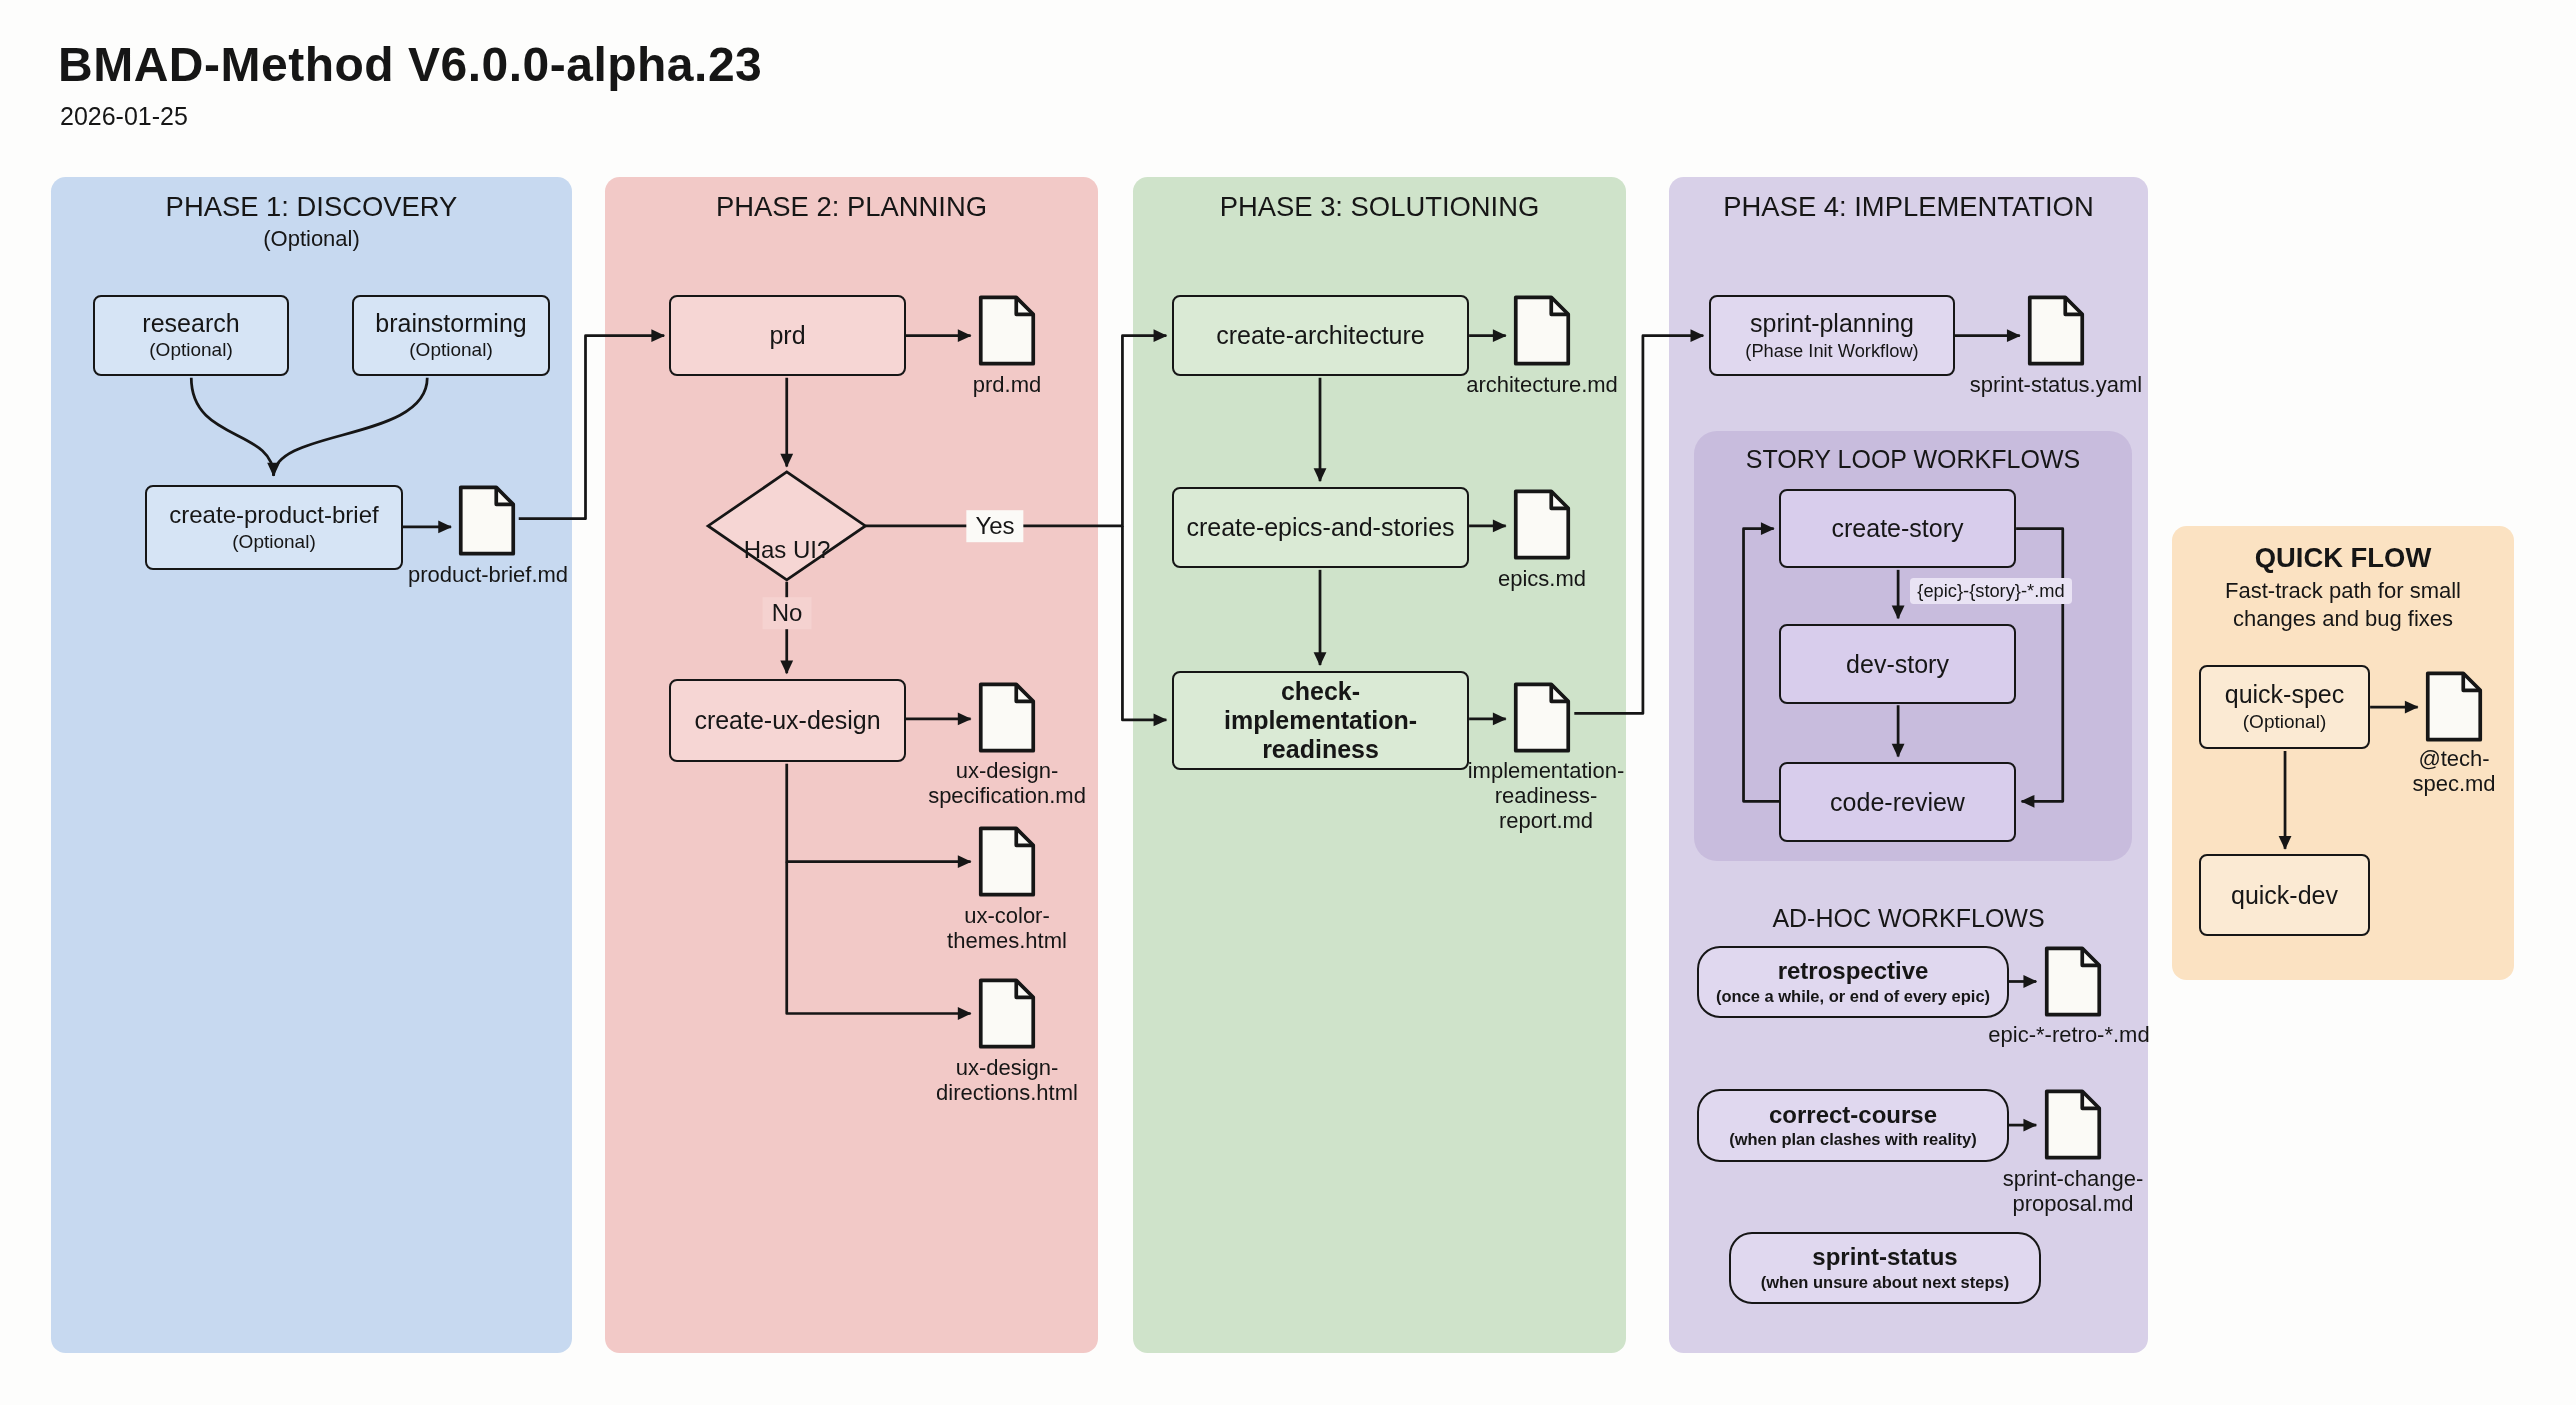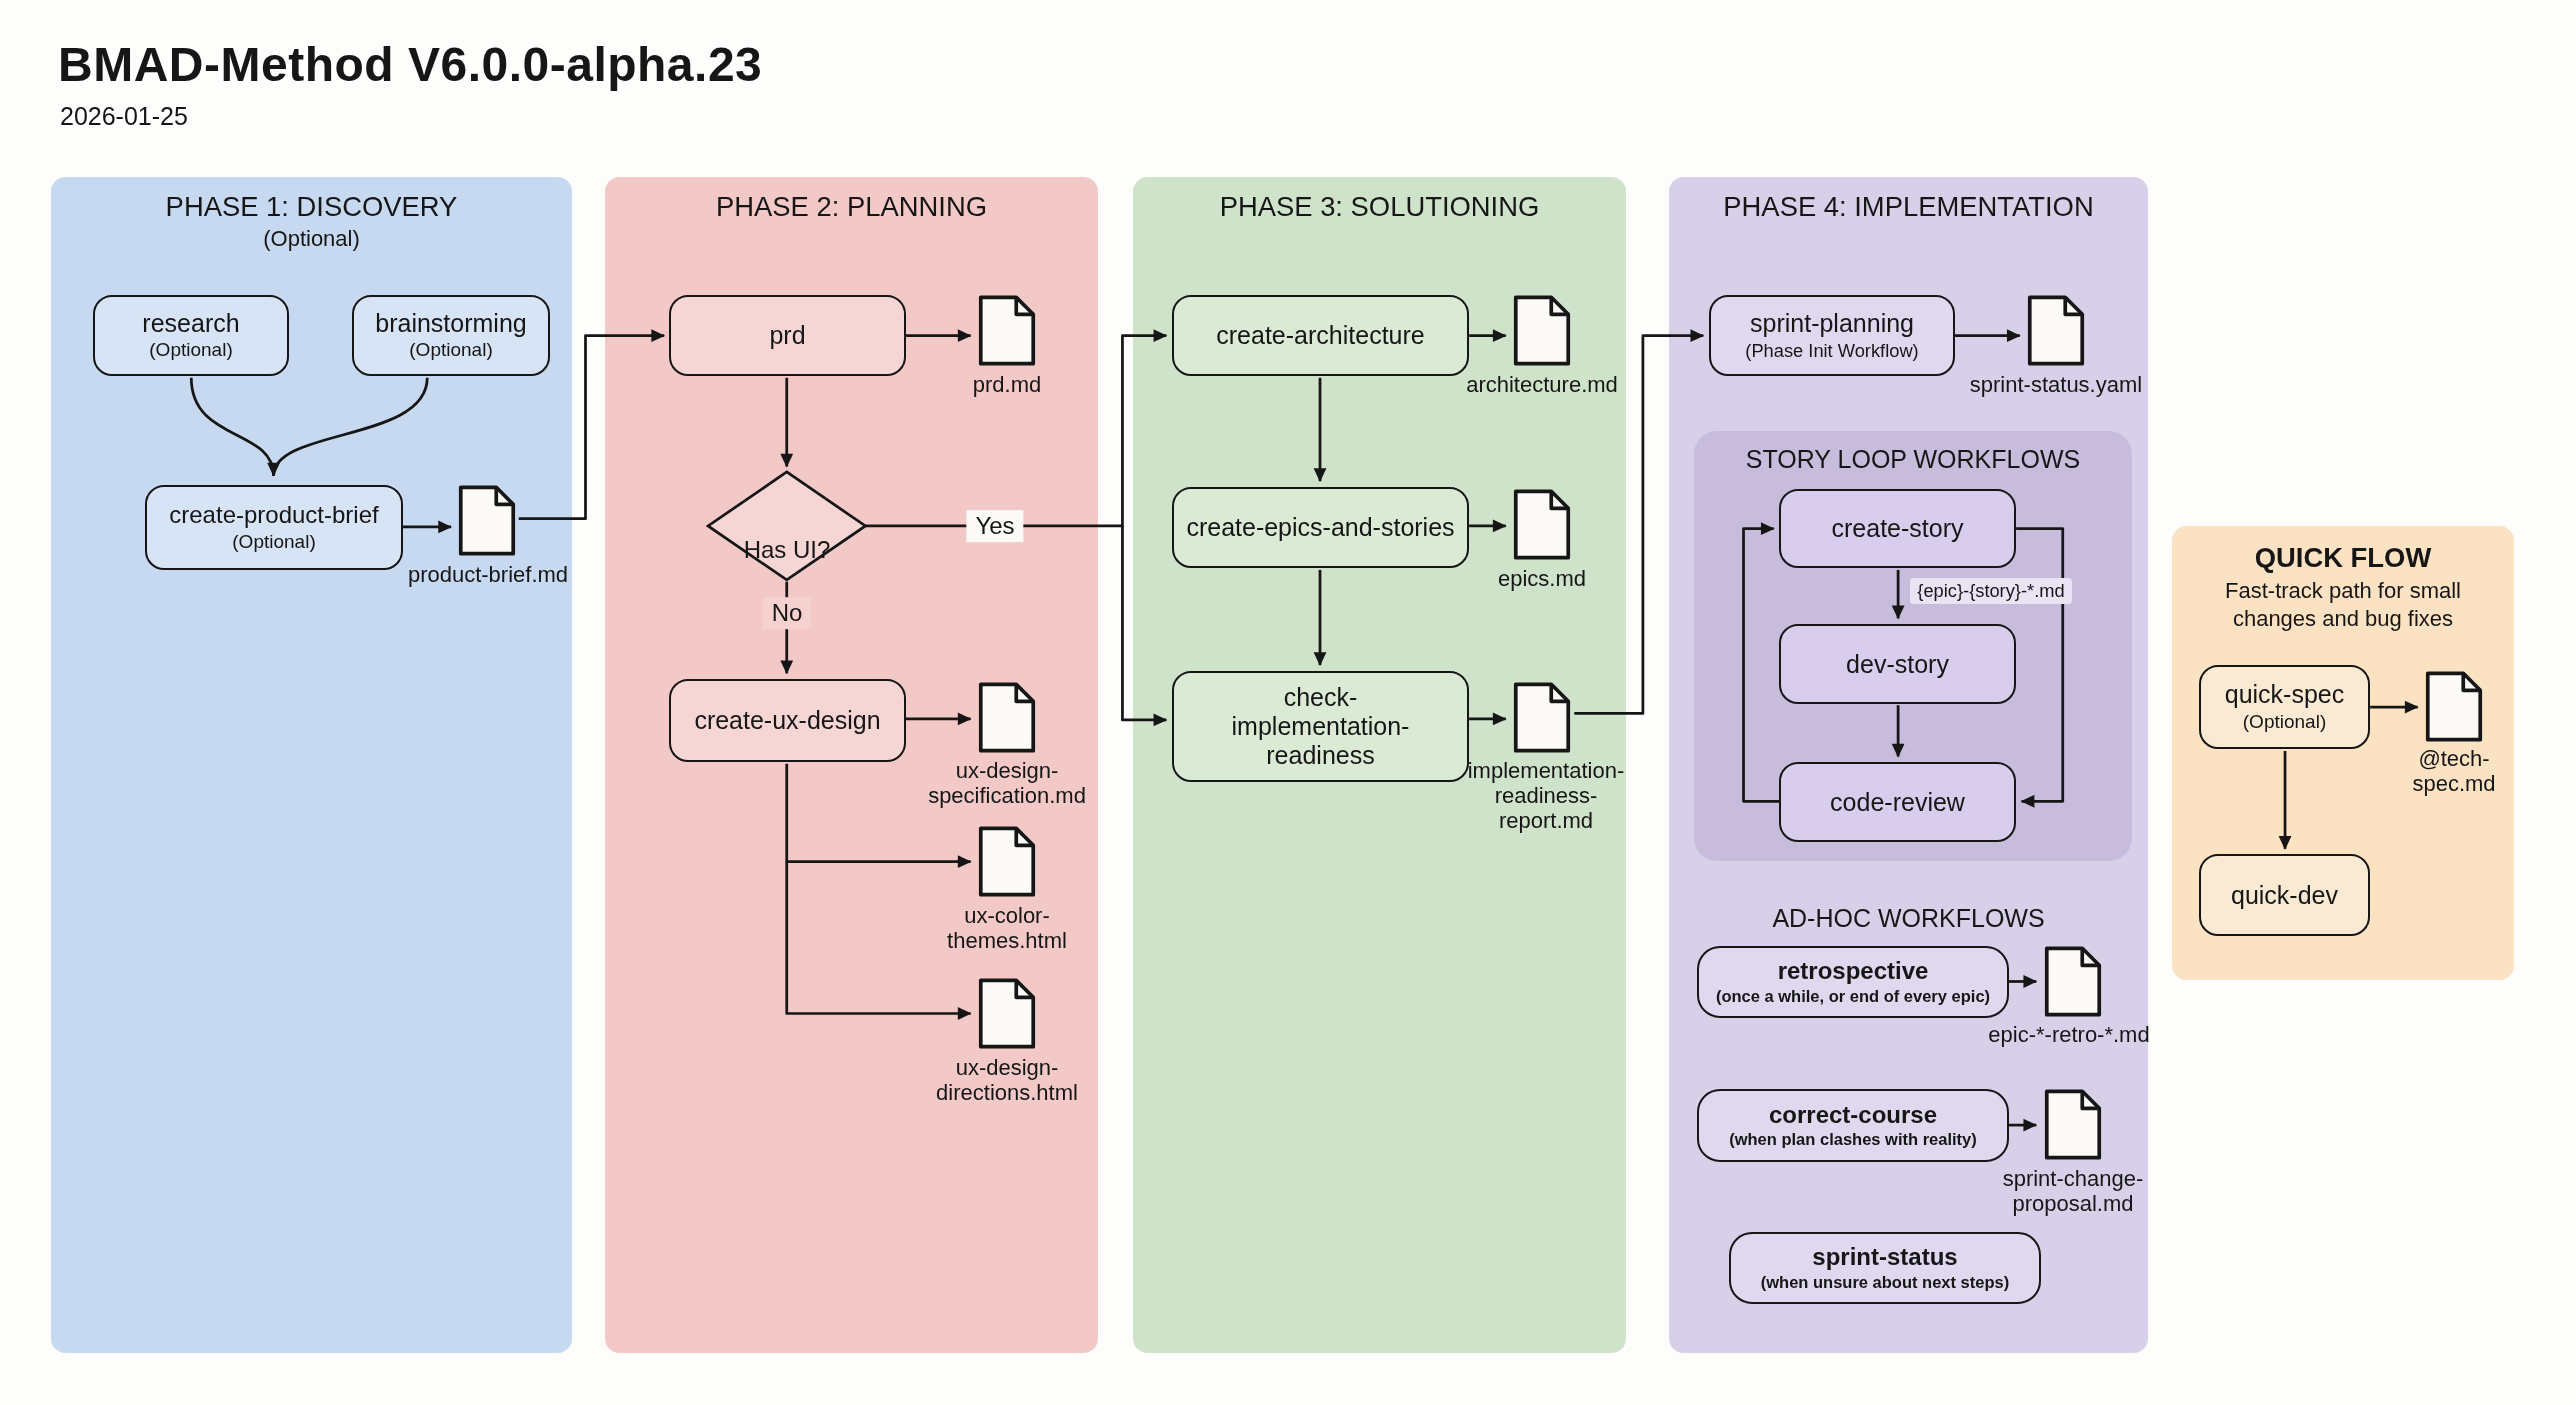--- a/index.html
+++ b/index.html
@@ -4,21 +4,21 @@
 <style>
   html,body{margin:0;padding:0;background:#fdfdfc;}
   .stage{position:relative;width:2576px;height:1405px;background:#fdfdfc;overflow:hidden;
          font-family:"Liberation Sans","DejaVu Sans",sans-serif;color:#161616;}
   .abs{position:absolute;}
   .title{font-size:48px;font-weight:bold;letter-spacing:0.5px;}
   .date{font-size:25px;}
   .panel{position:absolute;border-radius:14.6px;}
   .phead{position:absolute;text-align:center;font-size:27.4px;font-weight:500;}
   .psub{position:absolute;text-align:center;font-size:22px;}
-  .node{position:absolute;border:2.7px solid #161616;border-radius:19px;display:flex;
+  .node{position:absolute;border:2.7px solid #161616;border-radius:8px;display:flex;
         flex-direction:column;align-items:center;justify-content:center;text-align:center;
         box-sizing:border-box;padding:3.7px 9.1px;}
   .node .nl{font-size:25px;line-height:1.15;}
   .node .ns{font-size:19px;line-height:1.2;margin-top:1.8px;}
   .node .ns2{font-size:16.5px;line-height:1.2;margin-top:1.8px;white-space:nowrap;}
   .c1{background:#d6e4f5;} .c2{background:#f6d6d4;} .c3{background:#daead5;}
   .c4{background:#e0d8ef;} .c4b{background:#d8cdec;} .cq{background:#fbead3;}
   .r14{border-radius:23px;font-weight:bold;}
   .doc{position:absolute;}
   .dp{fill:#fbfaf6;stroke:#161616;stroke-width:2.4;stroke-linejoin:round;}
@@ -118,21 +118,21 @@
   <div class="node c2" style="left:669px;top:679px;width:237px;height:83px;">
     <span class="nl">create-ux-design</span>
   </div>
 
   <div class="node c3" style="left:1172px;top:295px;width:297px;height:81px;">
     <span class="nl">create-architecture</span>
   </div>
   <div class="node c3" style="left:1172px;top:487px;width:297px;height:81px;">
     <span class="nl">create-epics-and-stories</span>
   </div>
-  <div class="node c3" style="left:1172px;top:671px;width:297px;height:111px;padding:3.7px 24px;">
+  <div class="node c3" style="left:1172px;top:671px;width:297px;height:99px;padding:3.7px 24px;font-weight:bold;">
     <span class="nl">check-implementation-readiness</span>
   </div>
 
   <div class="node c4" style="left:1709px;top:295px;width:246px;height:81px;">
     <span class="nl">sprint-planning</span>
     <span class="ns" style="font-size:18.3px;">(Phase Init Workflow)</span>
   </div>
   <div class="node c4b" style="left:1779px;top:489px;width:237px;height:79px;">
     <span class="nl">create-story</span>
   </div>

